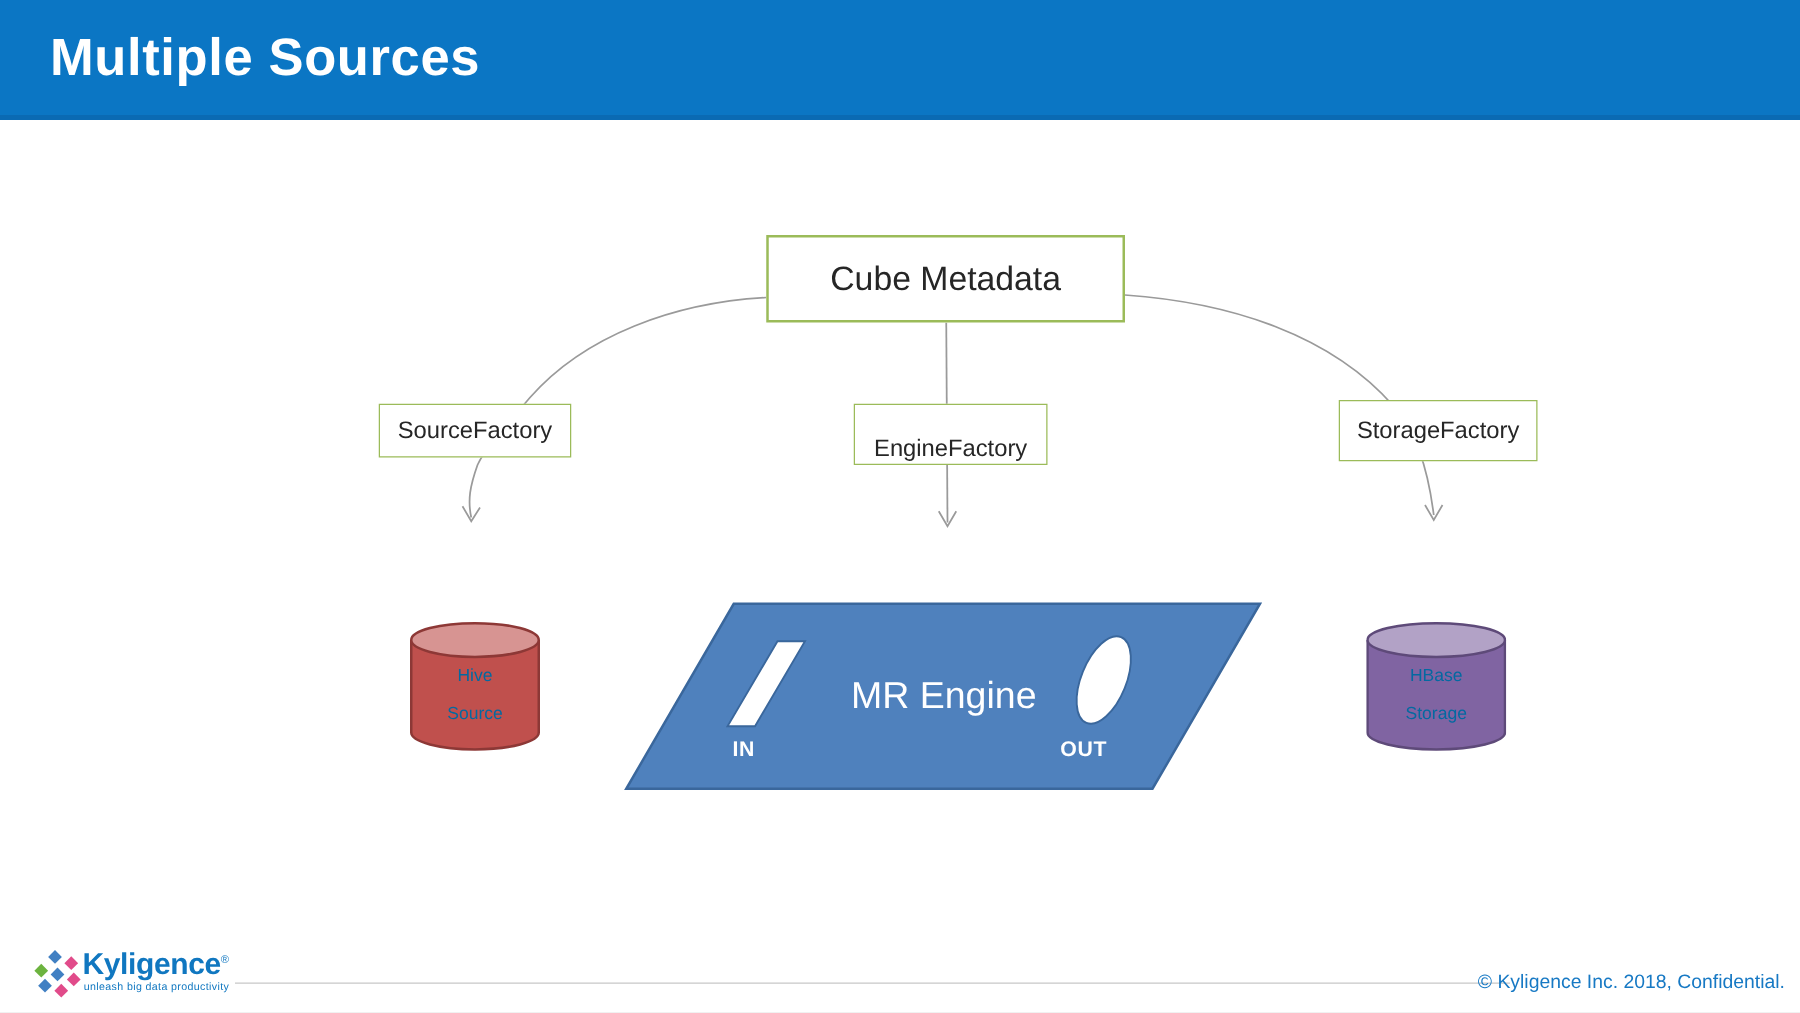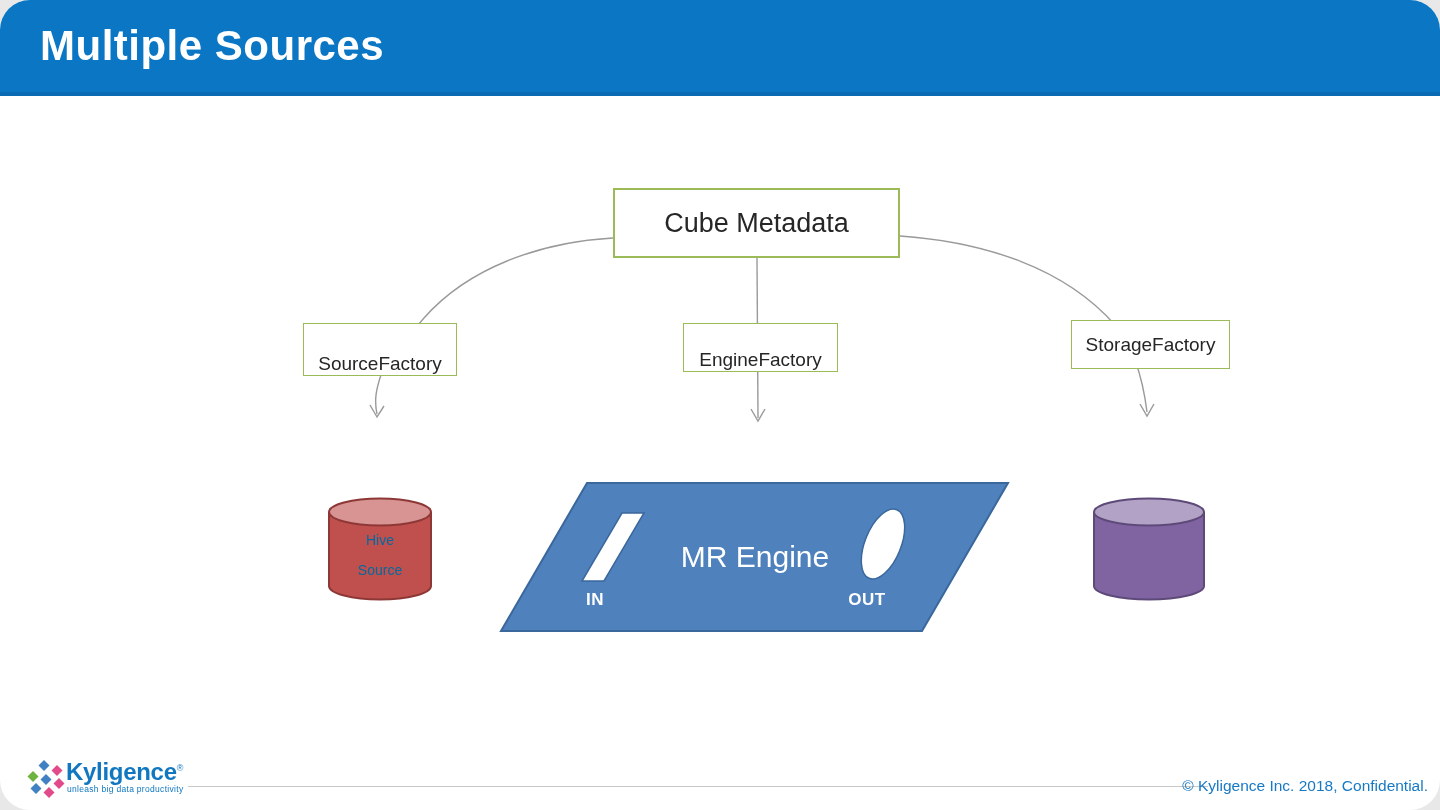--- a/index.html
+++ b/index.html
@@ -3,21 +3,20 @@
 <meta charset="utf-8">
 <style>
   * { margin: 0; padding: 0; box-sizing: border-box; }
   html, body { background: #e8e8e8; }
   body { font-family: "Liberation Sans", sans-serif; }
   .slide {
     position: relative;
     width: 1440px; height: 810px;
     background: #ffffff;
     overflow: hidden;
-    border-radius: 30px;
   }
   
   .header {
     position: absolute; left: 0; top: 0; width: 1440px; height: 96px;
     background: #0b76c4;
     border-bottom: 4px solid #0a6ab3;
   }
   .header h1 {
     position: absolute; left: 40px; top: 0; line-height: 92px;
     color: #ffffff; font-size: 42px; font-weight: 700; letter-spacing: 0.5px;
@@ -26,21 +25,21 @@
   .connectors { position: absolute; left: 0; top: 0; z-index: 1; }
   .connectors path { fill: none; stroke: #9a9a9a; stroke-width: 1.4px; }
   
   .gbox {
     position: absolute; z-index: 2;
     background: #ffffff; border: 1.6px solid #9bbb59;
     display: flex; align-items: center; justify-content: center;
     color: #262626;
   }
   .cube-box { left: 613px; top: 188px; width: 287px; height: 70px; border-width: 2px; font-size: 27px; text-align: center; }
-  .src-box   { left: 303px; top: 323px; width: 154px; height: 53px; font-size: 19px; align-items: flex-end; }
+  .src-box   { left: 303px; top: 323px; width: 154px; height: 43px; font-size: 19px; }
   .eng-box   { left: 683px; top: 323px; width: 155px; height: 49px; font-size: 19px; align-items: flex-end; }
   .sto-box   { left: 1071px; top: 320px; width: 159px; height: 49px; font-size: 19px; }
   
   .shape-svg { position: absolute; z-index: 2; }
   .cyl-label {
     position: absolute; z-index: 3; text-align: center;
     color: #0369a1; font-size: 14px; line-height: 30px; font-weight: 400;
   }
   .hive-label  { left: 328px; top: 525px; width: 104px; }
   .hbase-label { left: 1093px; top: 525px; width: 112px; }
@@ -122,20 +121,24 @@
     <ellipse cx="403" cy="69" rx="18" ry="37" transform="rotate(22 403 69)" fill="#ffffff" stroke="#3a679c" stroke-width="1.5"></ellipse>
   </svg>
   <div class="engine-label">MR Engine</div>
   <div class="io-label in-label">IN</div>
   <div class="io-label out-label">OUT</div>
 
   <svg class="shape-svg" style="left:1093px; top:497px;" width="112" height="105" viewBox="0 0 112 105">
     <path d="M 1 15 L 1 89 A 55 13.5 0 0 0 111 89 L 111 15" stroke="#5e4a79" stroke-width="2" fill="#8064a2"></path>
     <ellipse cx="56" cy="15" rx="55" ry="13.5" stroke="#5e4a79" stroke-width="2" fill="#b2a2c6"></ellipse>
   </svg>
+  <div class="cyl-label hbase-label">
+    <div>HBase</div>
+    <div>Storage</div>
+  </div>
 
   <div class="footer">
     <div class="logo">
       <svg class="logo-mark" width="40" height="42" viewBox="0 0 40 42">
         <g>
           <path d="M 18 3 L 23.5 8.5 L 18 14 L 12.5 8.5 Z" fill="#4180c3"></path>
           <path d="M 31 8 L 36.5 13.5 L 31 19 L 25.5 13.5 Z" fill="#e14b8a"></path>
           <path d="M 7 14 L 12.5 19.5 L 7 25 L 1.5 19.5 Z" fill="#6cb33f"></path>
           <path d="M 20 17 L 25.5 22.5 L 20 28 L 14.5 22.5 Z" fill="#4180c3"></path>
           <path d="M 33 21 L 38.5 26.5 L 33 32 L 27.5 26.5 Z" fill="#e14b8a"></path>

